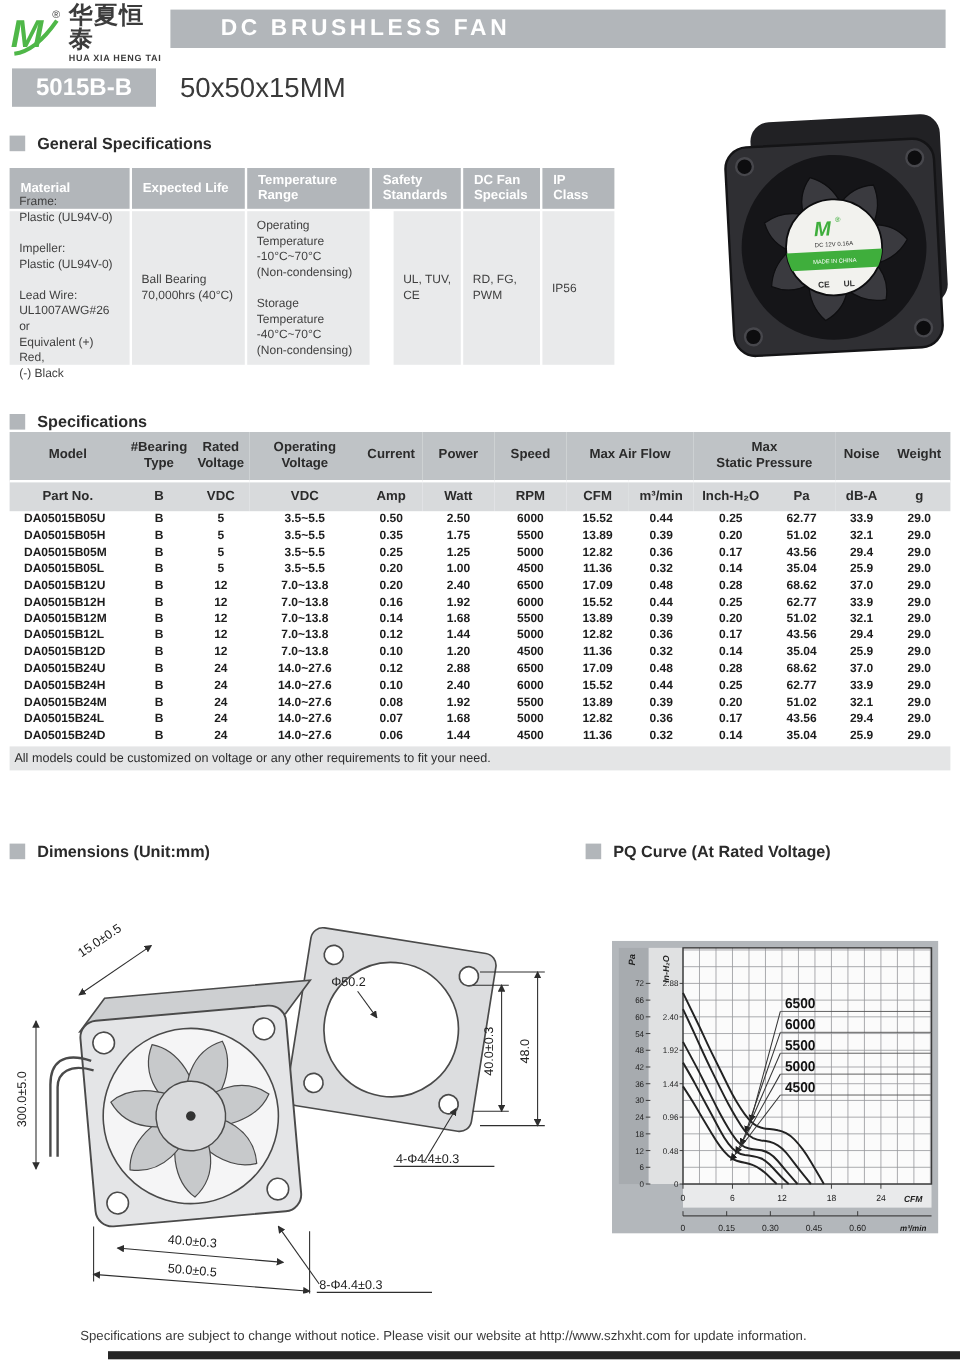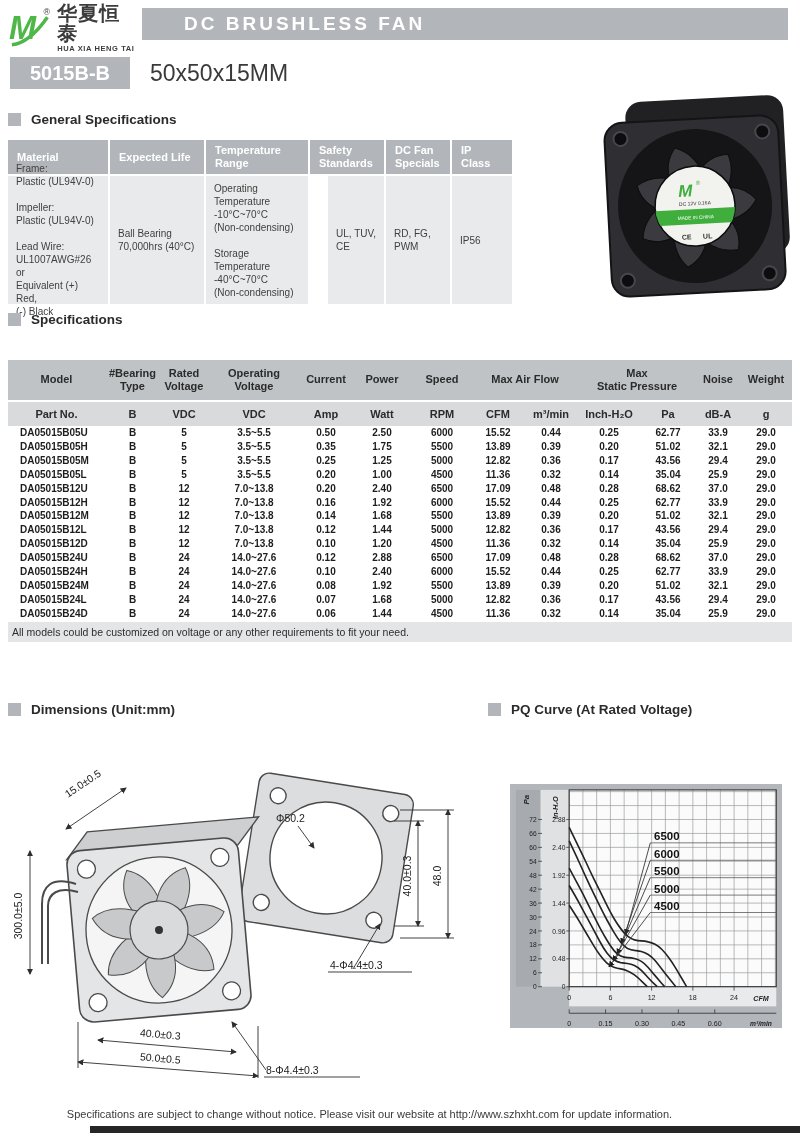--- a/index.html
+++ b/index.html
@@ -132,21 +132,21 @@
     <text x="106" y="146" font-size="7" font-weight="bold" fill="#333" text-anchor="middle">UL</text>
     <g fill="#0d0d0f" stroke="#47474c" stroke-width="2">
       <circle cx="24" cy="42" r="7"></circle>
         <circle cx="166" cy="42" r="7"></circle>
       <circle cx="24" cy="184" r="7"></circle>
         <circle cx="166" cy="184" r="7"></circle>
     </g>
   </g>
 </svg>
 
-<div class="abs sect" style="left:8px;top:312px;">
+<div class="abs sect" style="left:8px;top:344px;">
   <div class="sq"></div>
   <span>Specifications</span>
 </div>
 
 <table class="abs stable">
   <colgroup>
     <col style="width:97px">
       <col style="width:55px">
       <col style="width:48px">
       <col style="width:92px">

